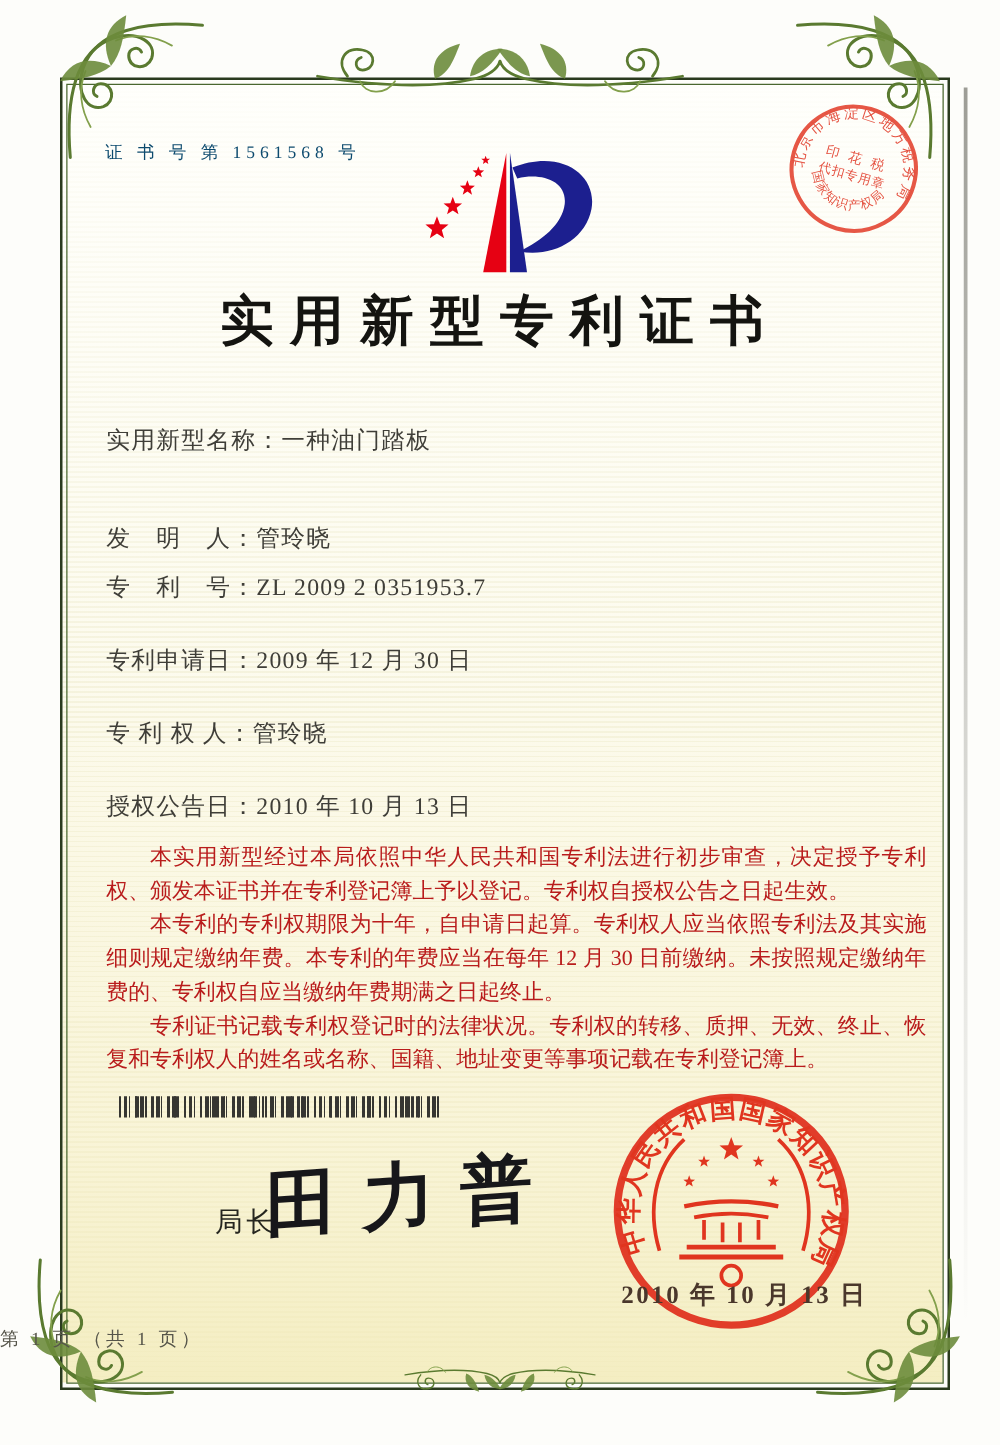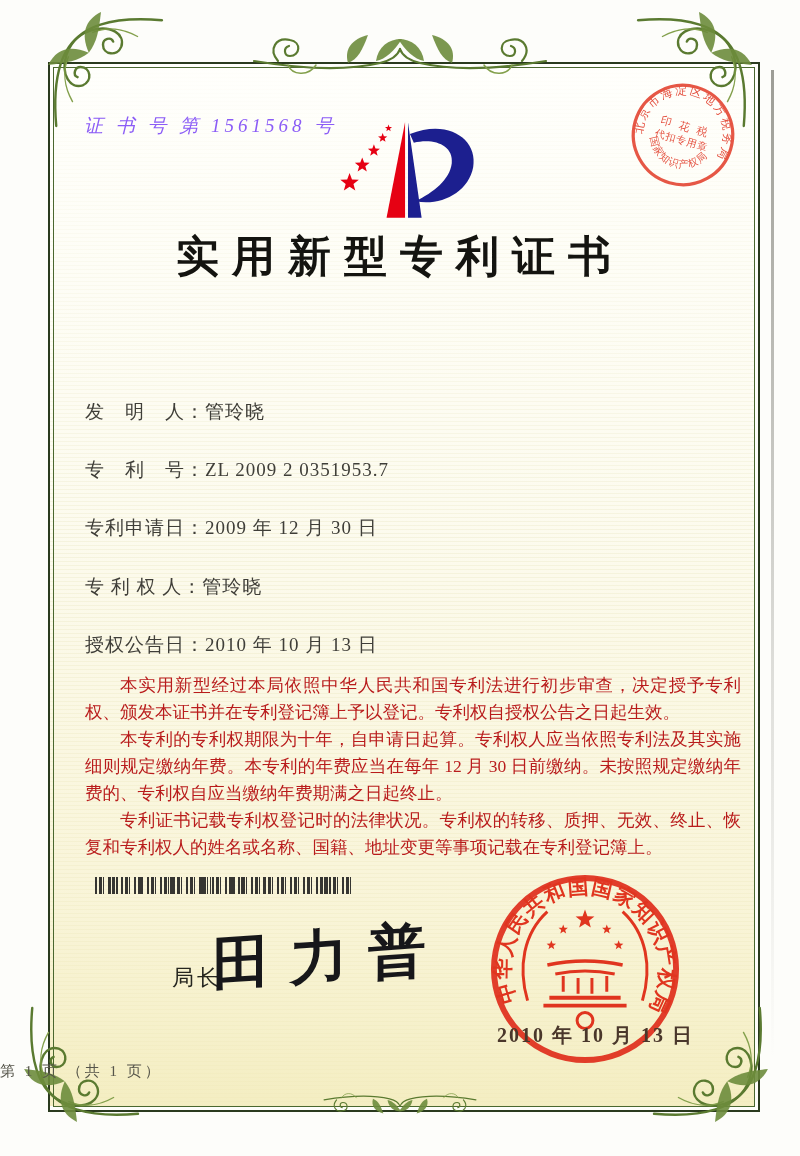--- a/index.html
+++ b/index.html
@@ -23,29 +23,29 @@
 
   
   .corner{position:absolute;width:122px;height:122px;}
   .corner.tl{left:42px;top:6px;}
   .corner.tr{left:636px;top:6px;transform:scaleX(-1);}
   .corner.bl{left:18px;top:1006px;transform:scaleY(-1);}
   .corner.br{left:652px;top:1006px;transform:scale(-1,-1);}
   .garland-top{position:absolute;left:250px;top:26px;width:300px;height:58px;}
   .garland-bottom{position:absolute;left:322px;top:1080px;width:156px;height:46px;transform:scaleY(-1);}
 
-  .cert-no{position:absolute;left:84px;top:113px;font-size:19px;letter-spacing:4px;color:#8b5cf6;font-style:italic;}
+  .cert-no{position:absolute;left:84px;top:113px;font-size:14px;letter-spacing:4px;color:#0c4a6e;}
 
   .logo{position:absolute;left:334px;top:118px;width:146px;height:108px;}
 
   .title{position:absolute;left:0;top:228px;width:800px;text-align:center;font-size:43px;font-weight:700;
     letter-spacing:13px;color:#141410;}
 
   .field{position:absolute;left:85px;font-size:19px;color:#3f3e38;letter-spacing:1px;white-space:nowrap;}
-  .f0{top:339px;} .f1{top:399px;font-family:Liberation Serif, serif;} .f2{top:457px;text-align:right;} .f3{top:515px;} .f4{top:574px;} .f5{top:632px;}
+  .f0{top:339px;} .f1{top:418px;font-family:Liberation Serif, serif;} .f2{top:457px;text-align:right;} .f3{top:515px;} .f4{top:574px;} .f5{top:632px;}
 
   .body-text{position:absolute;left:85px;top:672px;width:656px;font-size:17.5px;line-height:27px;
     color:#b91c1c;text-align:justify;}
   .body-text p{margin:0;text-indent:2em;}
 
   .barcode{position:absolute;left:95px;top:877px;width:258px;height:17px;
     background-image:
       repeating-linear-gradient(90deg,#1c1c1c 0 2px,transparent 2px 4px,#1c1c1c 4px 7px,transparent 7px 8px,#1c1c1c 8px 9px,transparent 9px 13px),
       repeating-linear-gradient(90deg,transparent 0 13px,#1c1c1c 13px 16px,transparent 16px 22px,#1c1c1c 22px 23px,transparent 23px 31px);
     opacity:.88;}
@@ -140,20 +140,21 @@
     <path d="M78,16 C118,0 148,22 143,50 C138,76 110,90 84,85 C102,76 119,63 121,46 C123,27 102,20 82,25 Z" fill="#1c1f8f"></path>
     <use href="#star5" transform="translate(16,66) scale(10)" fill="#e60113"></use>
     <use href="#star5" transform="translate(29,48) scale(8)" fill="#e60113"></use>
     <use href="#star5" transform="translate(41,33) scale(6.5)" fill="#e60113"></use>
     <use href="#star5" transform="translate(50,20) scale(5)" fill="#e60113"></use>
     <use href="#star5" transform="translate(56,10) scale(3.8)" fill="#e60113"></use>
   </svg>
 
   <div class="title">实用新型专利证书</div>
 
+  <div class="field f0"><span>实用新型名称：</span><span>一种油门踏板</span></div>
   <div class="field f1"><span>发　明　人：</span><span>管玲晓</span></div>
   <div class="field f2"><span>专　利　号：</span><span>ZL 2009 2 0351953.7</span></div>
   <div class="field f3"><span>专利申请日：</span><span>2009 年 12 月 30 日</span></div>
   <div class="field f4"><span>专 利 权 人：</span><span>管玲晓</span></div>
   <div class="field f5"><span>授权公告日：</span><span>2010 年 10 月 13 日</span></div>
 
   <div class="body-text">
     <p>本实用新型经过本局依照中华人民共和国专利法进行初步审查，决定授予专利权、颁发本证书并在专利登记簿上予以登记。专利权自授权公告之日起生效。</p>
     <p>本专利的专利权期限为十年，自申请日起算。专利权人应当依照专利法及其实施细则规定缴纳年费。本专利的年费应当在每年 12 月 30 日前缴纳。未按照规定缴纳年费的、专利权自应当缴纳年费期满之日起终止。</p>
     <p>专利证书记载专利权登记时的法律状况。专利权的转移、质押、无效、终止、恢复和专利权人的姓名或名称、国籍、地址变更等事项记载在专利登记簿上。</p>

